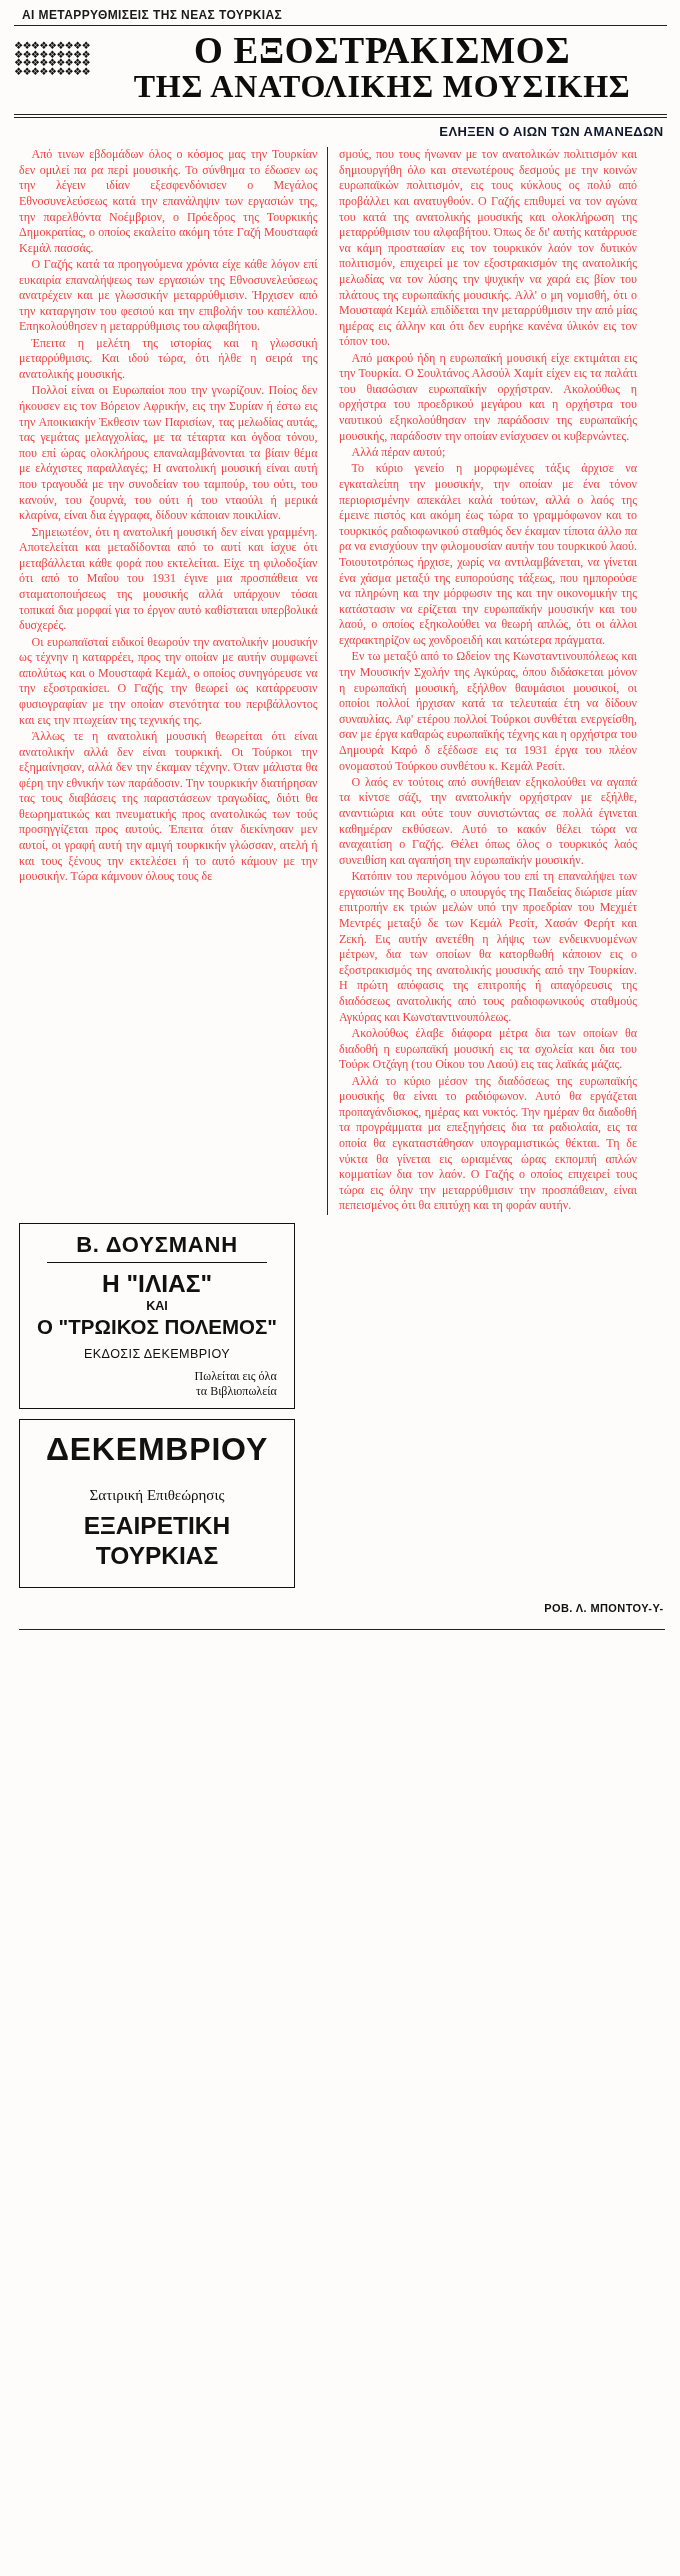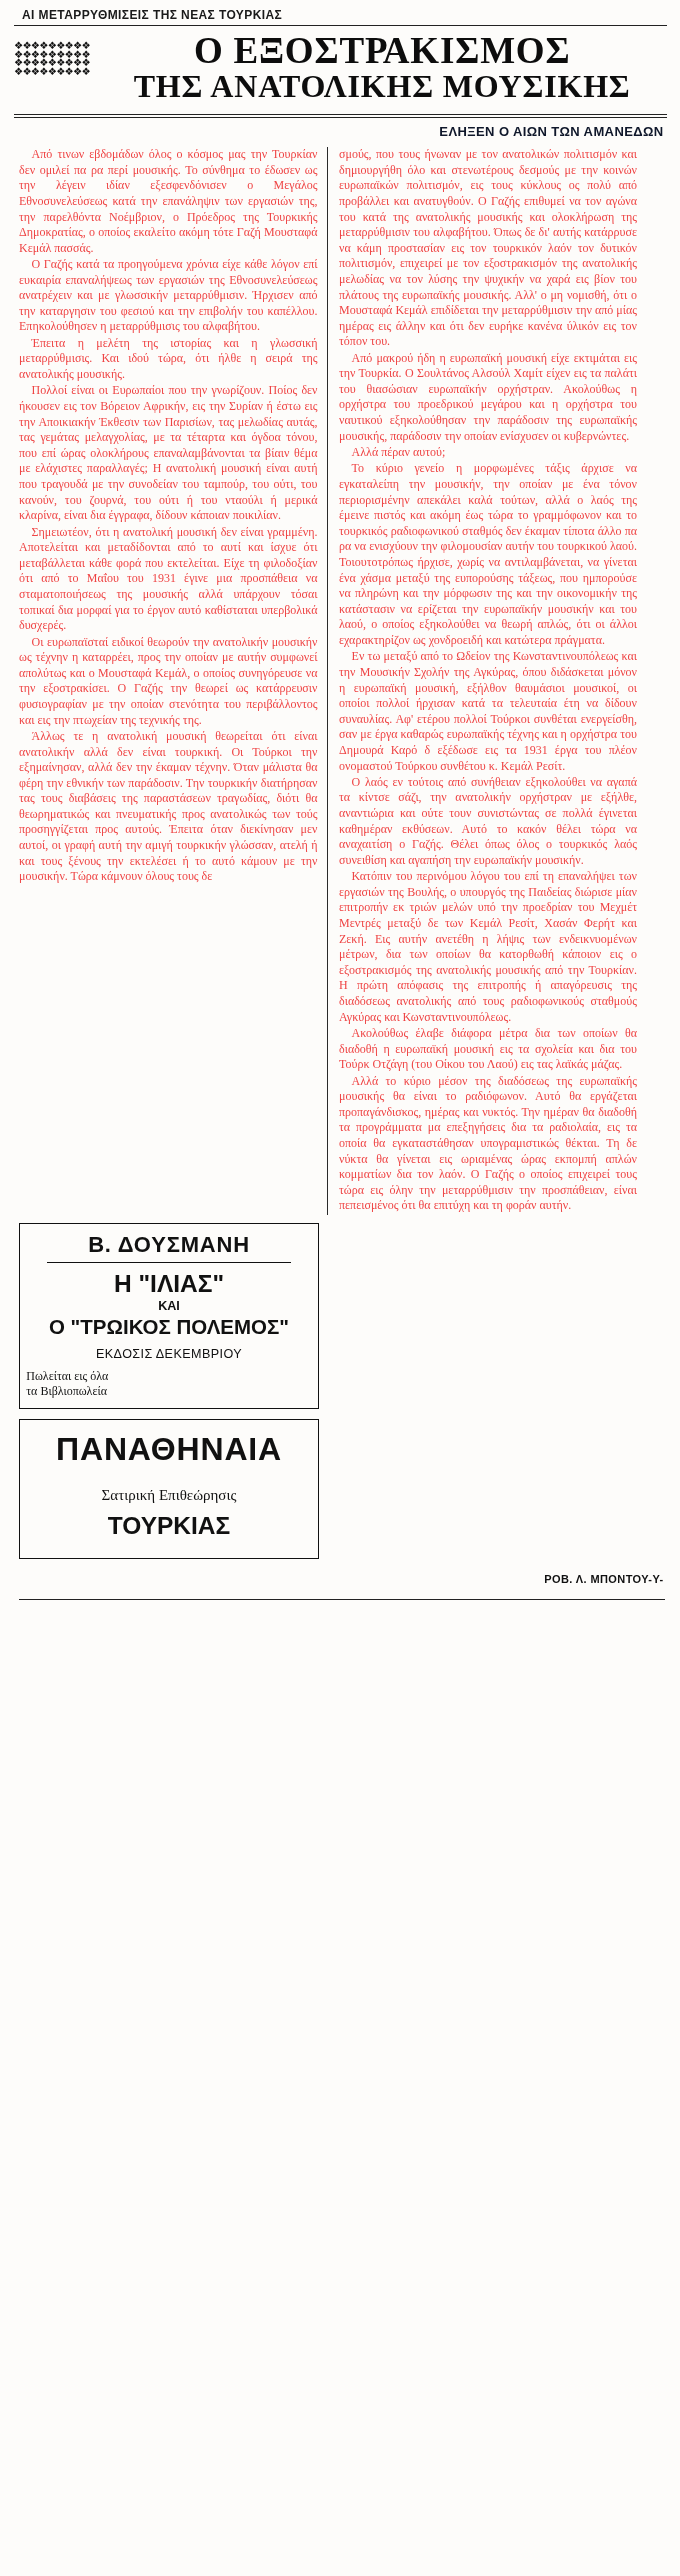--- a/index.html
+++ b/index.html
@@ -99,21 +99,21 @@
     color: #ef4444;
   }
   .col p.noind { text-indent: 0; }
   
   .ads { padding: 8px 16px 0 19px; }
   .ad {
     border: 1.6px solid #111;
     margin-bottom: 9.5px;
     padding: 8px 6.3px 9.5px 6.3px;
     text-align: center;
-    width: 300px;
+    width: 276px;
     box-sizing: border-box;
     background: #fdfcfa;
   }
   .ad-inner-rule {
     border-top: 0.8px solid #111;
     margin: 4.7px 20.5px;
   }
   .ad1-name {
     font-family: "Liberation Sans", sans-serif;
     font-weight: bold;
@@ -141,21 +141,21 @@
   }
   .ad1-sub {
     font-family: "Liberation Sans", sans-serif;
     font-size: 12.6px;
     letter-spacing: 0.4px;
     margin: 6.3px 0 8px 0;
   }
   .ad1-foot {
     font-family: "Liberation Serif", serif;
     font-size: 12px;
-    text-align: left;
+    text-align: right;
     padding-right: 11px;
     line-height: 1.25;
   }
   .ad2-title {
     font-family: "Liberation Sans", sans-serif;
     font-weight: bold;
     font-size: 32px;
     letter-spacing: 0.8px;
     margin: 3.2px 0 6.3px 0;
   }
@@ -253,22 +253,23 @@
       <div class="ad1-kai">ΚΑΙ</div>
       <div class="ad1-t2">Ο "ΤΡΩΙΚΟΣ ΠΟΛΕΜΟΣ"</div>
       <div class="ad1-sub">ΕΚΔΟΣΙΣ ΔΕΚΕΜΒΡΙΟΥ</div>
       <div class="ad1-foot">
         <div>Πωλείται εις όλα</div>
         <div>τα Βιβλιοπωλεία</div>
       </div>
     </div>
 
     <div class="ad">
-      <div class="ad2-title">ΠΑΝΑΘΗΝΑΙΑ</div>
+      <div class="ad2-title">ΔΕΚΕΜΒΡΙΟΥ</div>
       <div class="ad2-sub">Σατιρική Επιθεώρησις</div>
+      <div class="ad2-line1">ΕΞΑΙΡΕΤΙΚΗ</div>
       <div class="ad2-line2">ΤΟΥΡΚΙΑΣ</div>
     </div>
 
   </div>
 
   <div class="byline">ΡΟΒ. Λ. ΜΠΟΝΤΟΥ-Υ-</div>
   <div class="bottom-rule"></div>
 
 </div>
 

